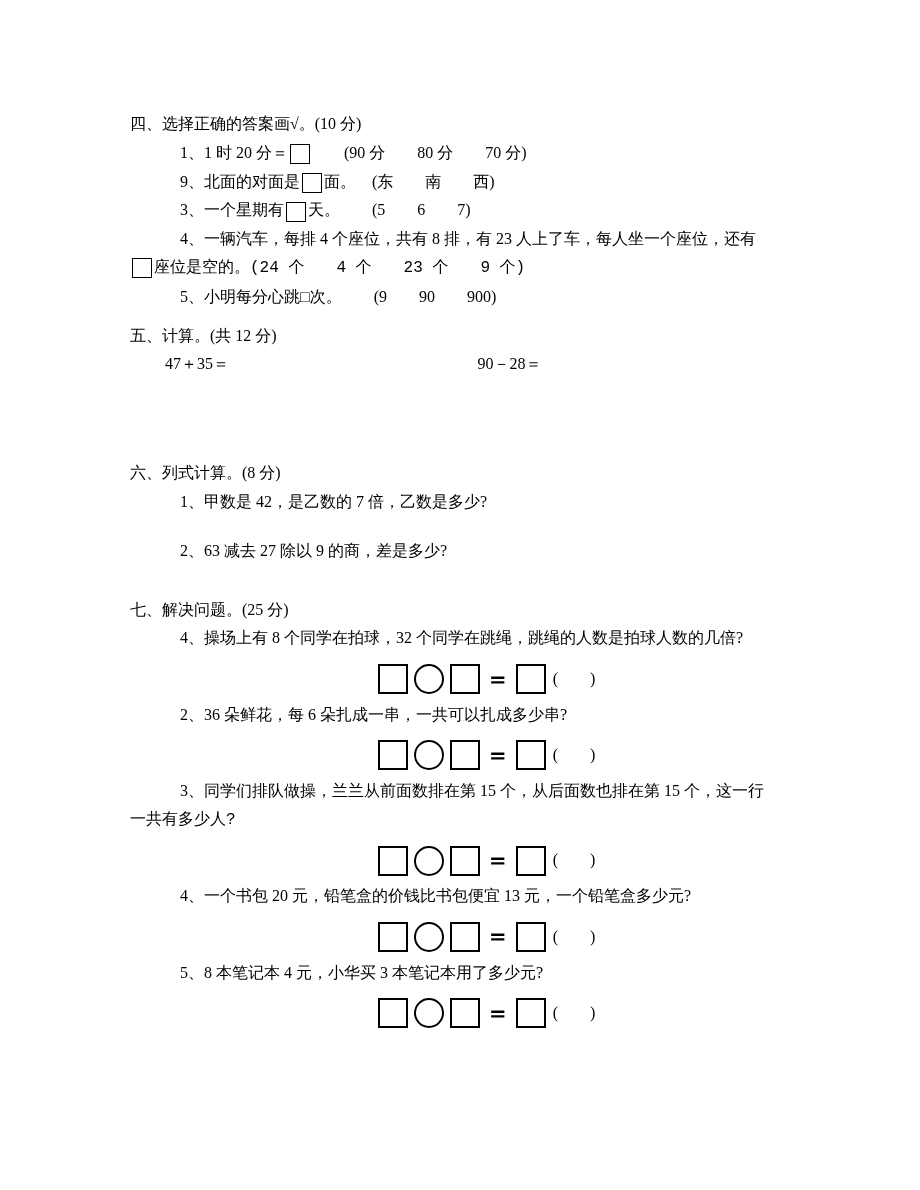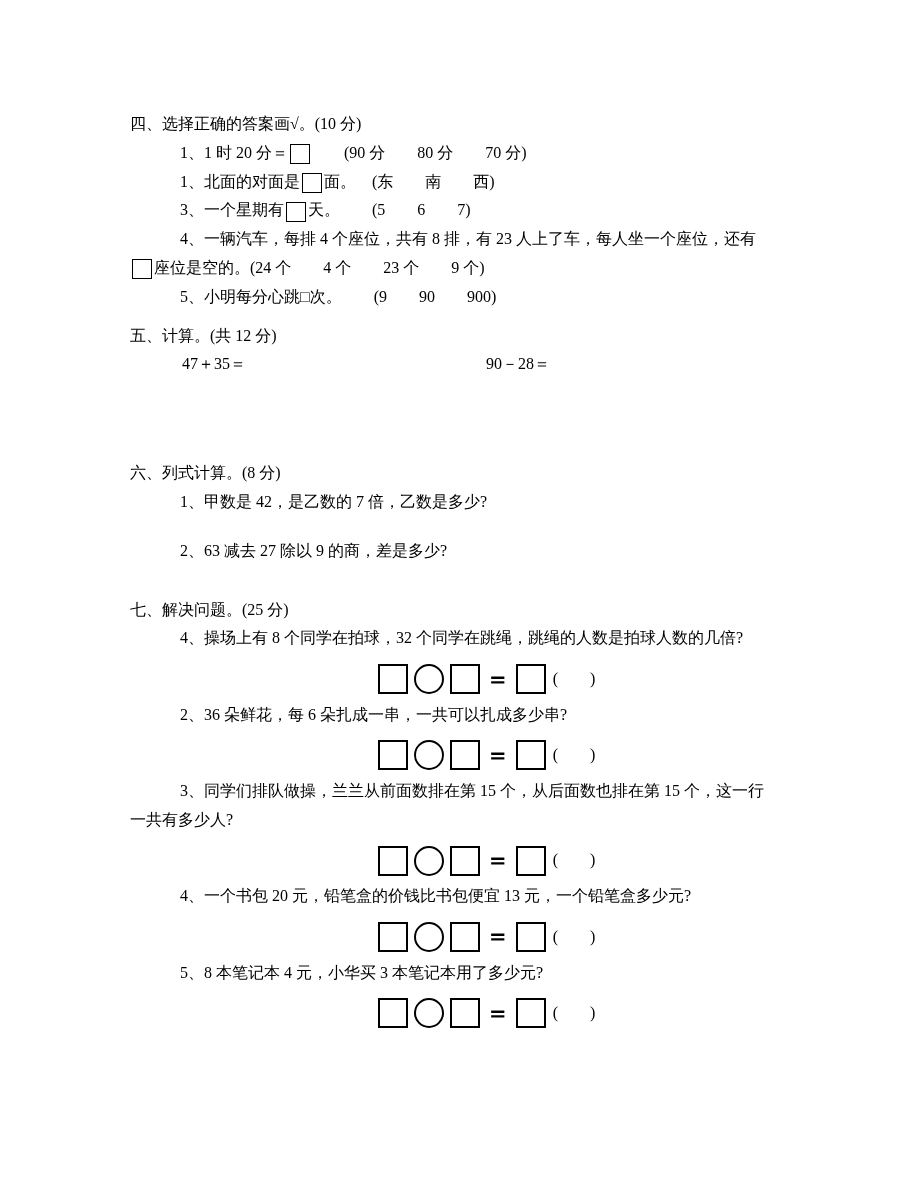--- a/index.html
+++ b/index.html
@@ -15,32 +15,33 @@
     }
     .section-title {
       font-weight: normal;
       margin-top: 10px;
     }
     .question {
       margin-left: 50px;
     }
     .question-wrap {
       margin-left: 0;
+      font-family: Liberation Mono, monospace;
     }
     .blank-sq {
       display: inline-block;
       width: 18px;
       height: 18px;
       border: 1.5px solid #000;
       vertical-align: middle;
       margin: 0 2px;
     }
     .calc-row {
       display: flex;
-      margin-left: 52px;
+      margin-left: 35px;
     }
     .calc-item {
       flex: 1;
     }
     .eq-row {
       text-align: center;
       font-size: 22px;
       margin: 4px 0 0 50px;
     }
     .eq-sq {
@@ -78,21 +79,21 @@
 </head>
 <body>
 
 <div class="section-title">四、选择正确的答案画√。(10 分)</div>
 
 <div class="question">
   <span>1、1 时 20 分＝</span><span class="blank-sq"></span>　　<span>(90 分　　80 分　　70 分)</span>
 </div>
 
 <div class="question">
-  <span>1、北面的对面是</span><span class="blank-sq"></span><span>面。</span>　<span>(东　　南　　西)</span>
+  <span>9、北面的对面是</span><span class="blank-sq"></span><span>面。</span>　<span>(东　　南　　西)</span>
 </div>
 
 <div class="question">
   <span>3、一个星期有</span><span class="blank-sq"></span><span>天。</span>　　<span>(5　　6　　7)</span>
 </div>
 
 <div class="question">4、一辆汽车，每排 4 个座位，共有 8 排，有 23 人上了车，每人坐一个座位，还有</div>
 <div class="question-wrap">
   <span class="blank-sq"></span><span>座位是空的。(24 个　　4 个　　23 个　　9 个)</span>
 </div>

